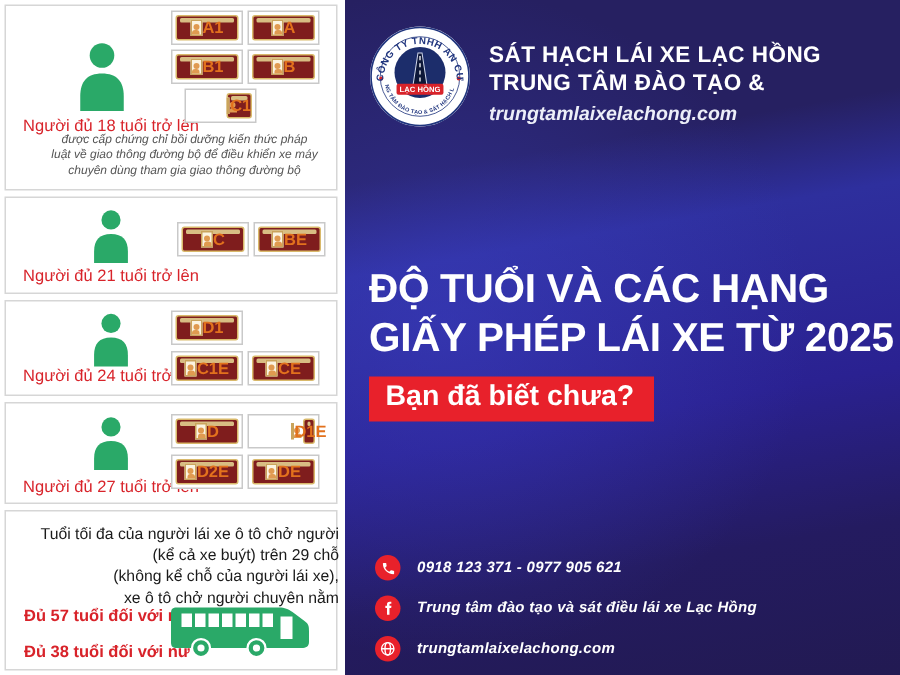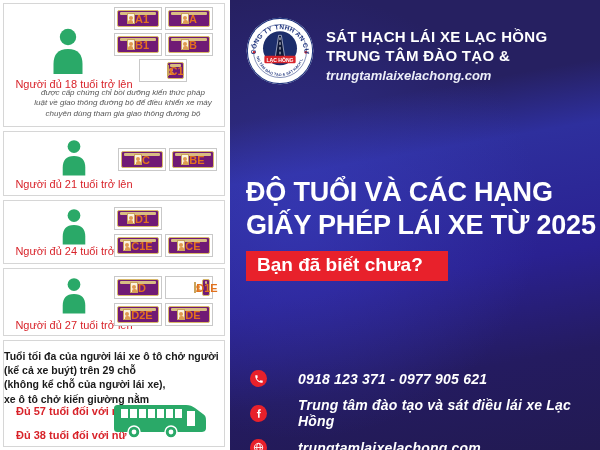--- a/index.html
+++ b/index.html
@@ -14,36 +14,36 @@
   .card2 { top:131px; height:65px; }
   .card3 { top:200px; height:64px; }
   .card4 { top:268px; height:68px; }
   .card5 { top:340px; height:107px; }
 
   .person { position:absolute; }
   .age-label { position:absolute; left:0; width:140px; text-align:center;
                color:#d8232a; font-weight:normal; font-size:11px; }
 
   .lic { position:absolute; width:48px; height:23px; background:#fff; border:1px solid #c9c9c9; padding:2px; }
-  .lic-in { position:relative; width:100%; height:100%; background:#701a75; border:1px solid #d9b96a;
+  .lic-in { position:relative; width:100%; height:100%; background:#7f1d1d; border:1px solid #d9b96a;
             border-radius:2px; display:flex; align-items:center; justify-content:center; gap:0; }
   .lic-in::before { content:''; position:absolute; top:1px; left:2px; right:2px; height:3px;
                     background:#d8bd83; border-radius:1px; }
   .lic-photo { position:relative; width:8px; height:11px; background:#fbf3e0; border:1px solid #caa45c; }
   .lic-photo::after { content:''; position:absolute; left:1px; top:1.5px; width:4px; height:4px;
                       border-radius:50%; background:#e09a50; }
   .lic-photo::before { content:''; position:absolute; left:0.5px; bottom:0.5px; width:5px; height:3px;
                        border-radius:2px 2px 0 0; background:#e09a50; }
   .lic-label { position:relative; color:#e2711d; font-weight:bold; font-size:11px; letter-spacing:0; }
 
   .note { position:absolute; left:30px; top:84px; width:178px; text-align:center;
           font-size:8px; font-style:italic; color:#555; line-height:1.3; }
 
-  .maxage-desc { position:absolute; left:0; top:8px; width:222px; text-align:left;
-                 font-size:10.5px; font-weight:bold; color:#1a1a1a; line-height:1.35; }
+  .maxage-desc { position:absolute; left:0; top:8px; width:222px; text-align:right;
+                 font-size:10.5px; font-weight:normal; color:#1a1a1a; line-height:1.35; }
   .maxage-desc span { display:block; }
   .maxage-male, .maxage-female { position:absolute; left:12px; color:#d8232a; font-weight:bold; font-size:11px; }
   .maxage-male { top:64px; }
   .maxage-female { top:88px; }
   .bus { position:absolute; left:110px; top:62px; }
 
   
   .right-panel { position:absolute; left:230px; top:0; width:370px; height:450px; color:#fff;
     background:
       radial-gradient(120% 90% at 18% 48%, rgba(60,64,196,0.50) 0%, rgba(60,64,196,0) 55%),
@@ -52,27 +52,27 @@
 
   .logo { position:absolute; left:16px; top:17px; width:68px; height:68px; }
 
   .brand { position:absolute; left:96px; top:27px; }
   .brand-line { font-size:15px; font-weight:bold; letter-spacing:0.3px; line-height:19px; color:#fff; }
   .brand-url { font-size:13px; font-style:italic; font-weight:bold; color:#eceef8; margin-top:3px; }
 
   .title-block { position:absolute; left:16px; top:176px; }
   .title-line { font-size:27px; font-weight:bold; letter-spacing:-0.2px; line-height:33px; color:#fff; }
   .title-badge { display:inline-block; margin-top:9px; background:#e8212b; color:#fff;
-                 font-size:19px; font-weight:bold; padding:3px 25px 5px 11px; }
+                 font-size:19px; font-weight:bold; padding:3px 13px 5px 11px; }
 
   .contact { position:absolute; left:20px; top:370px; }
   .contact-row { display:flex; align-items:center; gap:11px; margin-bottom:10px; }
   .contact-icon { width:17px; height:17px; border-radius:50%; background:#e8212b; flex:0 0 17px;
                   display:flex; align-items:center; justify-content:center; }
-  .contact-text { font-size:14px; font-weight:bold; font-style:italic; color:#fff; letter-spacing:0.2px;margin-left:20px; }
+  .contact-text { font-size:10px; font-weight:bold; font-style:italic; color:#fff; letter-spacing:0.2px; }
 </style>
 </head>
 <body>
 
 <div class="poster">
 
   <div class="left-col">
 
     <div class="card card1">
       <svg class="person" style="left:46px; top:24px;" width="36" height="46" viewBox="0 0 36 46">
@@ -98,21 +98,21 @@
             <span class="lic-photo"></span>
             <span class="lic-label">B1</span>
           </div>
       </div>
       <div class="lic" style="left:161px; top:29px;">
         <div class="lic-in">
             <span class="lic-photo"></span>
             <span class="lic-label">B</span>
           </div>
       </div>
-      <div class="lic" style="left:135px; top:55px;padding-left:27px;">
+      <div class="lic" style="left:119px; top:55px;padding-left:27px;">
         <div class="lic-in">
             <span class="lic-photo"></span>
             <span class="lic-label">C1</span>
           </div>
       </div>
 
       <div class="note">được cấp chứng chỉ bồi dưỡng kiến thức pháp luật về giao thông đường bộ để điều khiển xe máy chuyên dùng tham gia giao thông đường bộ</div>
     </div>
 
     <div class="card card2">
@@ -191,21 +191,21 @@
             <span class="lic-label">DE</span>
           </div>
       </div>
     </div>
 
     <div class="card card5">
       <div class="maxage-desc">
         <span>Tuổi tối đa của người lái xe ô tô chở người</span>
         <span>(kể cả xe buýt) trên 29 chỗ</span>
         <span>(không kể chỗ của người lái xe),</span>
-        <span>xe ô tô chở kiến giường nằm</span>
+        <span>xe ô tô chở người chuyên nằm</span>
       </div>
       <div class="maxage-male">Đủ 57 tuổi đối với nam</div>
       <div class="maxage-female">Đủ 38 tuổi đối với nữ</div>
       <svg class="bus" width="94" height="36" viewBox="0 0 94 36">
         <path d="M4 2 h68 c4 0 6 1 9 3 l8 6 c3 2 3 4 3 7 v7 c0 3 -2 4 -5 4 h-83 c-3 0 -4 -1 -4 -4 v-19 c0 -3 1 -4 4 -4 z" fill="#2aa968"></path>
         <rect x="7" y="6" width="7" height="9" fill="#fff"></rect>
         <rect x="16" y="6" width="7" height="9" fill="#fff"></rect>
         <rect x="25" y="6" width="7" height="9" fill="#fff"></rect>
         <rect x="34" y="6" width="7" height="9" fill="#fff"></rect>
         <rect x="43" y="6" width="7" height="9" fill="#fff"></rect>

